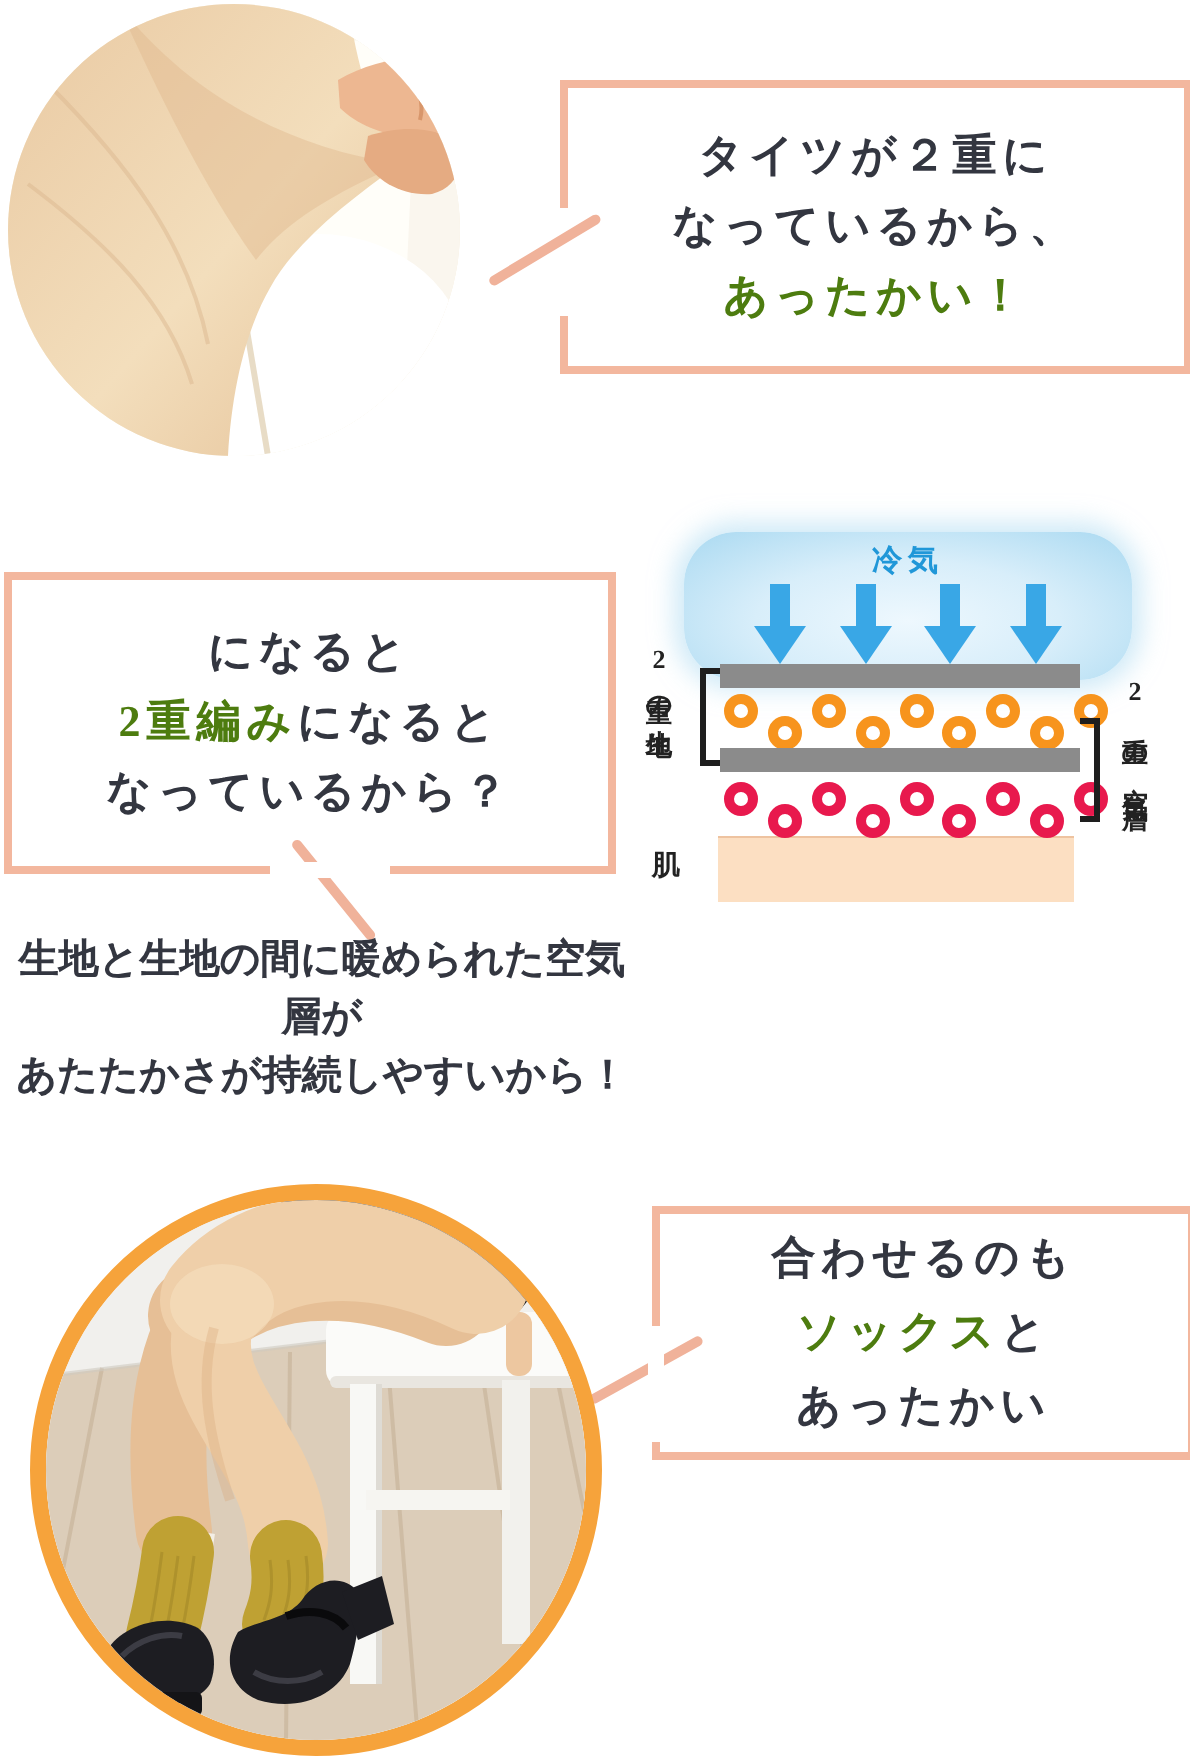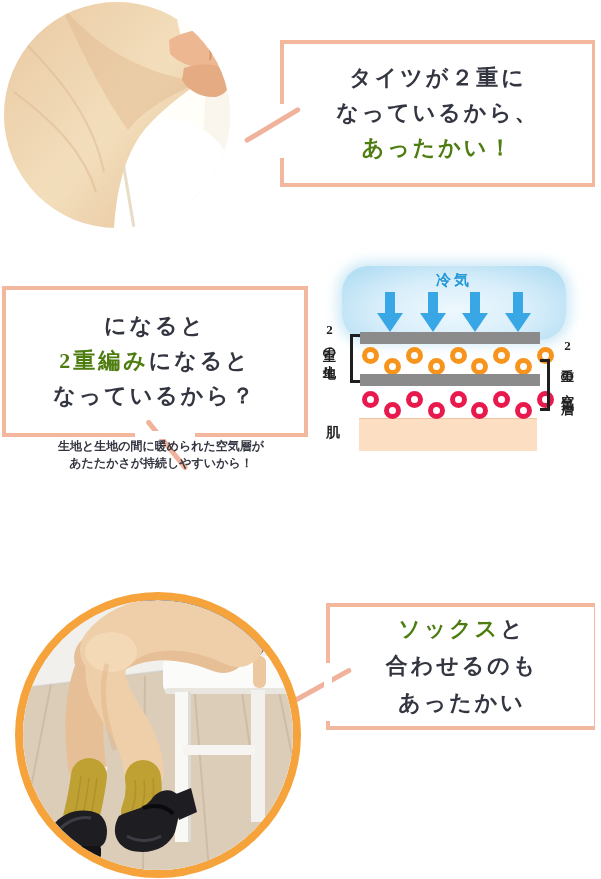--- a/index.html
+++ b/index.html
@@ -29,22 +29,22 @@
   .gap-socks { left:-6px; top:56px;  width:8px;  height:58px; }
 
   
   .connector { position:absolute; height:5px; background:#f0b29a; border-radius:3px; transform-origin:0 50%; }
   .c1 { left:245px; top:139px; width:64px; transform:rotate(-31deg); }
   .c2 { left:147px; top:418px; width:63px; transform:rotate(51deg); }
   .c3 { left:295px; top:698px; width:64px; transform:rotate(-29deg); }
 
   
   .explain {
-    position:absolute; left:0; top:438px; width:322px; text-align:center;
-    font-size:12px; font-weight:bold; line-height:1.45; color:#333640; letter-spacing:0;
+    position:absolute; left:0; top:466px; width:322px; text-align:center;
+    font-size:20px; font-weight:bold; line-height:1.45; color:#333640; letter-spacing:0;
   }
 
   
   .diagram { position:absolute; left:312px; top:262px; width:271px; height:212px; }
   .cold-air {
     position:absolute; left:30px; top:4px; width:224px; height:74px; border-radius:26px;
     background:radial-gradient(ellipse at 50% 60%, #eef8fe 0%, #d8eefa 48%, #a9d9f1 100%);
     box-shadow:0 0 12px 5px rgba(169,217,241,.55);
   }
   .cold-label { position:absolute; top:5px; left:0; right:0; text-align:center;
@@ -180,22 +180,22 @@
       </div>
     <div class="skin-label">肌</div>
     <div class="bracket-left"></div>
     <div class="bracket-right"></div>
     <div class="vlabel vlabel-fabric">2重の生地</div>
     <div class="vlabel vlabel-air">2重の空気層</div>
   </div>
 
   <div class="callout box-socks">
     <div class="gap gap-socks"></div>
+    <div>合わせるのも</div>
     <div><span class="accent">ソックス</span><span>と</span></div>
-    <div>合わせるのも</div>
     <div>あったかい</div>
   </div>
 
   <div class="photo2">
     <svg width="270" height="270" viewBox="0 0 270 270">
       <rect width="270" height="270" fill="#f1f0ed"></rect>
       <polygon points="0,88 270,55 270,270 0,270" fill="#dccdb9"></polygon>
       <path d="M28,84 L-8,270 M75,80 L58,270 M122,76 L120,270 M170,70 L186,270 M215,65 L245,270 M250,62 L270,160" stroke="#c9b59e" stroke-width="2" fill="none" opacity="0.75"></path>
       <path d="M0,88 L270,55" stroke="#cfc9bf" stroke-width="2" fill="none" opacity="0.6"></path>
 

